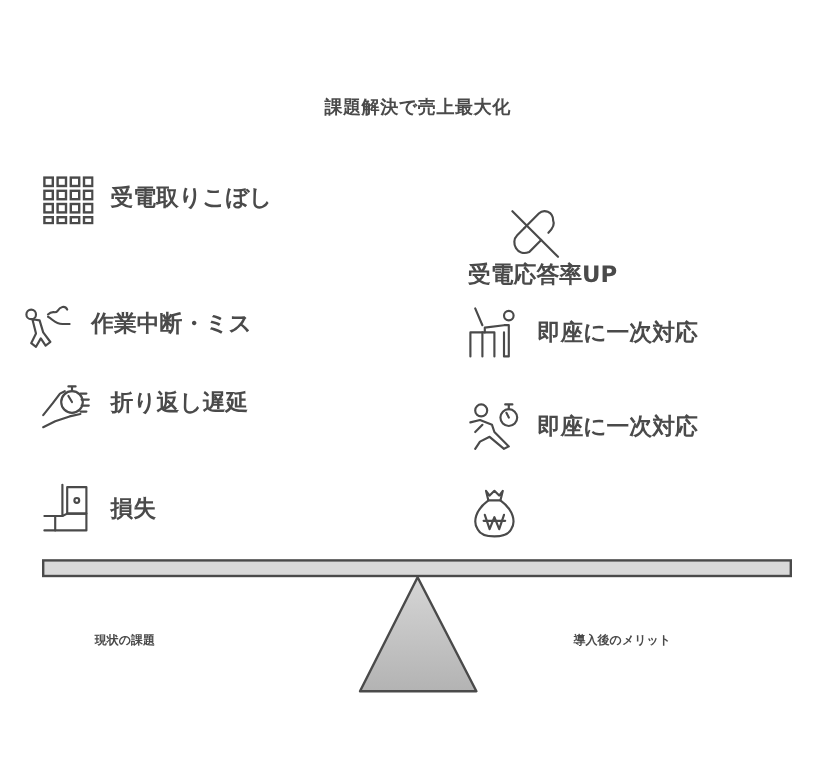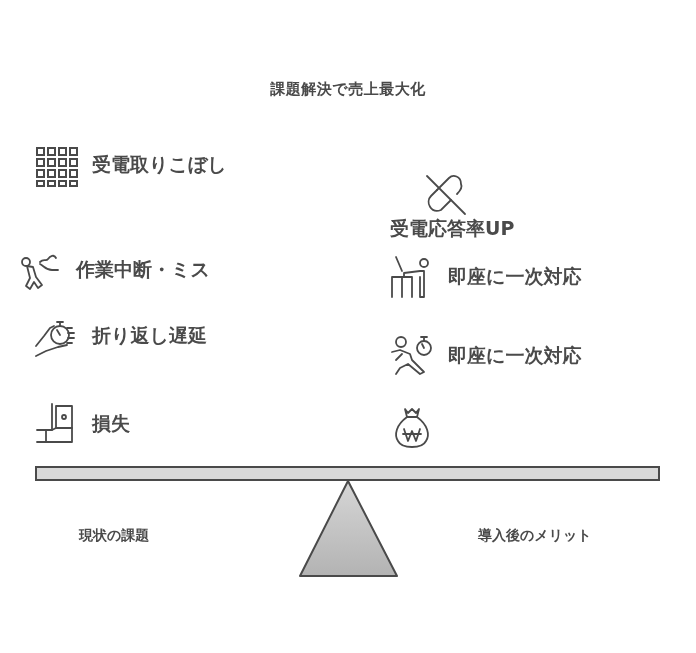--- a/index.html
+++ b/index.html
@@ -4,21 +4,21 @@
   <style>
     html, body { margin: 0; padding: 0; background: #ffffff; }
     body { width: 696px; height: 653px; position: relative; overflow: hidden;
            font-family: "DejaVu Sans", "Liberation Sans", sans-serif; color: #4a4a4a; }
     .title { position: absolute; left: 0; width: 696px; top: 80px; text-align: center;
              font-size: 15px; font-weight: bold; color: #4a4a4a; letter-spacing: 0.5px; }
     .item { position: absolute; display: flex; align-items: center; height: 44px; }
     .item .icon { width: 44px; height: 44px; display: flex; align-items: center; justify-content: center; margin-right: 14px; }
     .item .icon svg { width: 44px; height: 44px; }
     .item .label { font-size: 19px; font-weight: bold; color: #4a4a4a; white-space: nowrap; }
-    .side-label { position: absolute; font-size: 14px; font-weight: bold; color: #4a4a4a; white-space: nowrap; }
+    .side-label { position: absolute; font-size: 10px; font-weight: bold; color: #4a4a4a; white-space: nowrap; }
     svg.scale { position: absolute; left: 0; top: 0; }
   </style>
 </head>
 <body>
 
 <div class="title">課題解決で売上最大化</div>
 
 <div class="item" style="left:34px; top:143px;">
   <span class="icon">
     <svg viewBox="0 0 44 44" fill="none" stroke="#4a4a4a" stroke-width="2">

